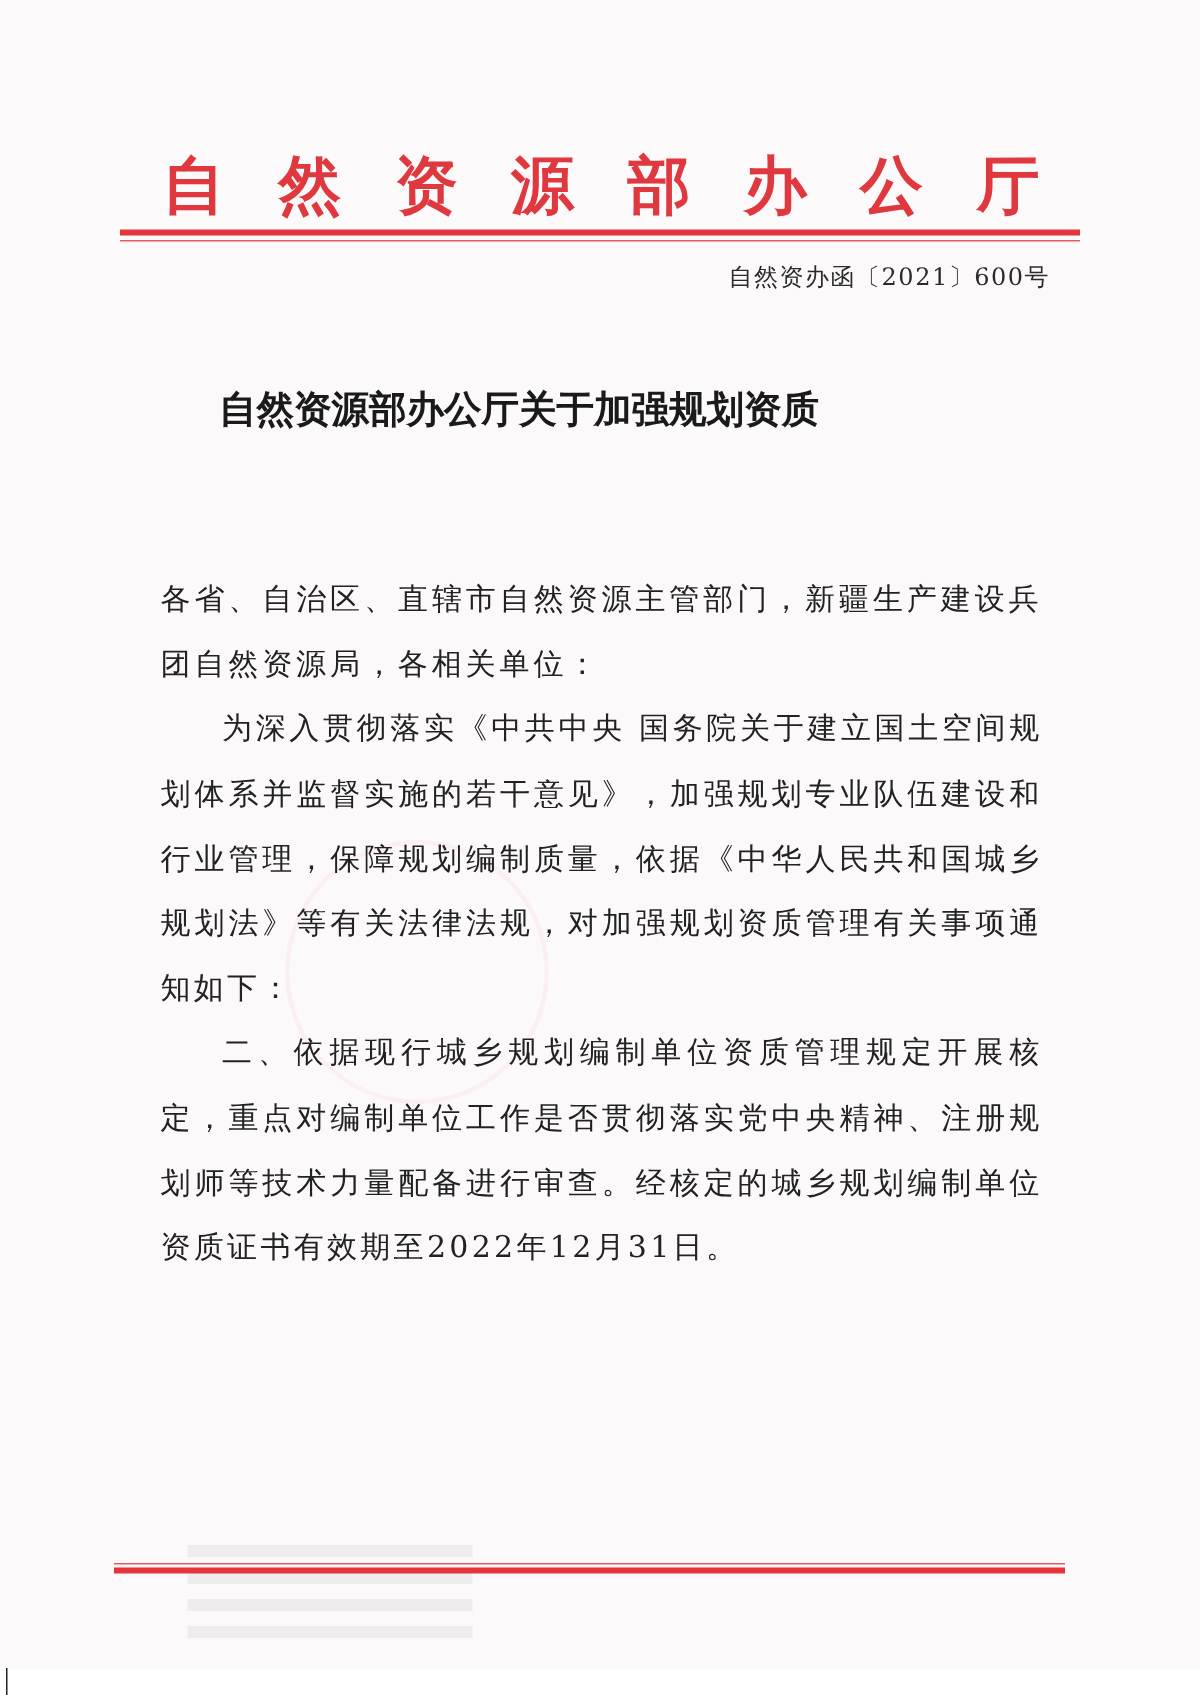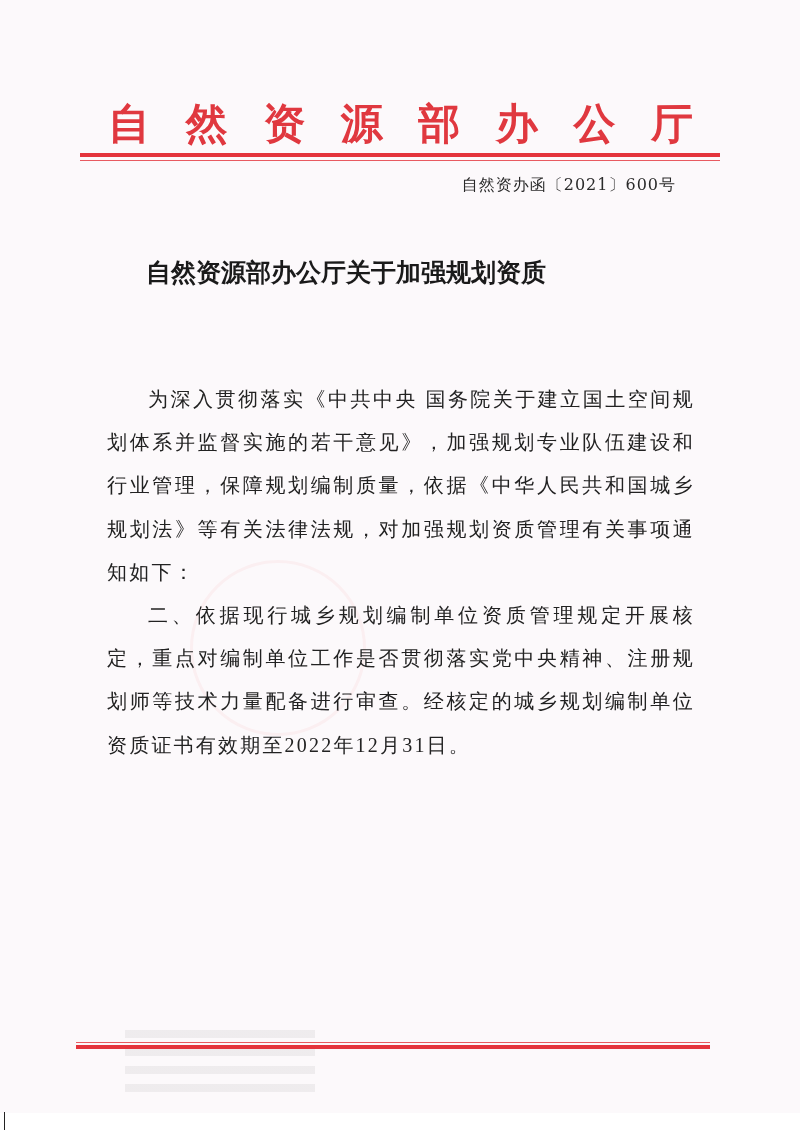--- a/index.html
+++ b/index.html
@@ -16,35 +16,35 @@
     position: absolute; left: 108px; top: 96px; width: 585px; height: 56px;
     display: flex; justify-content: space-between; align-items: center;
     color: #e0383f; font-size: 42px; font-weight: bold;
     font-family: "DejaVu Serif", "Liberation Serif", serif;
     letter-spacing: 0;
   }
   .agency span { display: inline-block; }
   .rule-thick { position: absolute; height: 4px; background: #e4343c; }
   .rule-thin { position: absolute; height: 1px; background: #e85a60; }
   .docno {
-    position: absolute; right: 124px; top: 175px;
+    position: absolute; right: 100px; top: 175px;
     font-size: 16px; color: #2a2a2a; letter-spacing: 1px;
   }
   .title {
     position: absolute; left: 0; width: 692px; text-align: center;
     font-size: 25px; font-weight: bold; color: #1a1a1a;
     font-family: "DejaVu Sans", "Liberation Sans", sans-serif;
   }
   .body {
     position: absolute; left: 107px; top: 378px; width: 588px;
     font-size: 20px; line-height: 43.2px; color: #222;
     text-align: justify; text-justify: inter-character; letter-spacing: 2.2px;
   }
   .body p { margin: 0; }
-  .indent { text-indent: 41px; font-family: Liberation Serif, serif; }
+  .indent { text-indent: 41px; }
   .salutation { letter-spacing: 2.6px; }
   .footer-faded {
     position: absolute; left: 125px; top: 1030px; width: 190px; height: 70px;
     opacity: 0.08; background: repeating-linear-gradient(180deg, #555 0 8px, transparent 8px 18px);
   }
   .edge-mark { position: absolute; left: 4px; top: 1112px; width: 1px; height: 18px; background: #222; }
   .stamp-ghost {
     position: absolute; left: 190px; top: 560px; width: 170px; height: 170px;
     border-radius: 50%; border: 3px solid rgba(230,80,90,0.06);
   }
@@ -68,20 +68,21 @@
   </div>
 
   <div class="rule-thick" style="left:80px; top:153px; width:640px;"></div>
   <div class="rule-thin" style="left:80px; top:160px; width:640px;"></div>
 
   <div class="docno">自然资办函〔2021〕600号</div>
 
   <div class="title" style="top:256px;">自然资源部办公厅关于加强规划资质</div>
 
   <div class="body">
+    <p class="salutation">各省、自治区、直辖市自然资源主管部门，新疆生产建设兵团自然资源局，各相关单位：</p>
     <p class="indent">为深入贯彻落实《中共中央 国务院关于建立国土空间规划体系并监督实施的若干意见》，加强规划专业队伍建设和行业管理，保障规划编制质量，依据《中华人民共和国城乡规划法》等有关法律法规，对加强规划资质管理有关事项通知如下：</p>
     <p class="indent">二、依据现行城乡规划编制单位资质管理规定开展核定，重点对编制单位工作是否贯彻落实党中央精神、注册规划师等技术力量配备进行审查。经核定的城乡规划编制单位资质证书有效期至2022年12月31日。</p>
   </div>
 
   <div class="footer-faded"></div>
 
   <div class="rule-thin" style="left:76px; top:1042px; width:634px;"></div>
   <div class="rule-thick" style="left:76px; top:1045px; width:634px;"></div>
 </div>
 

